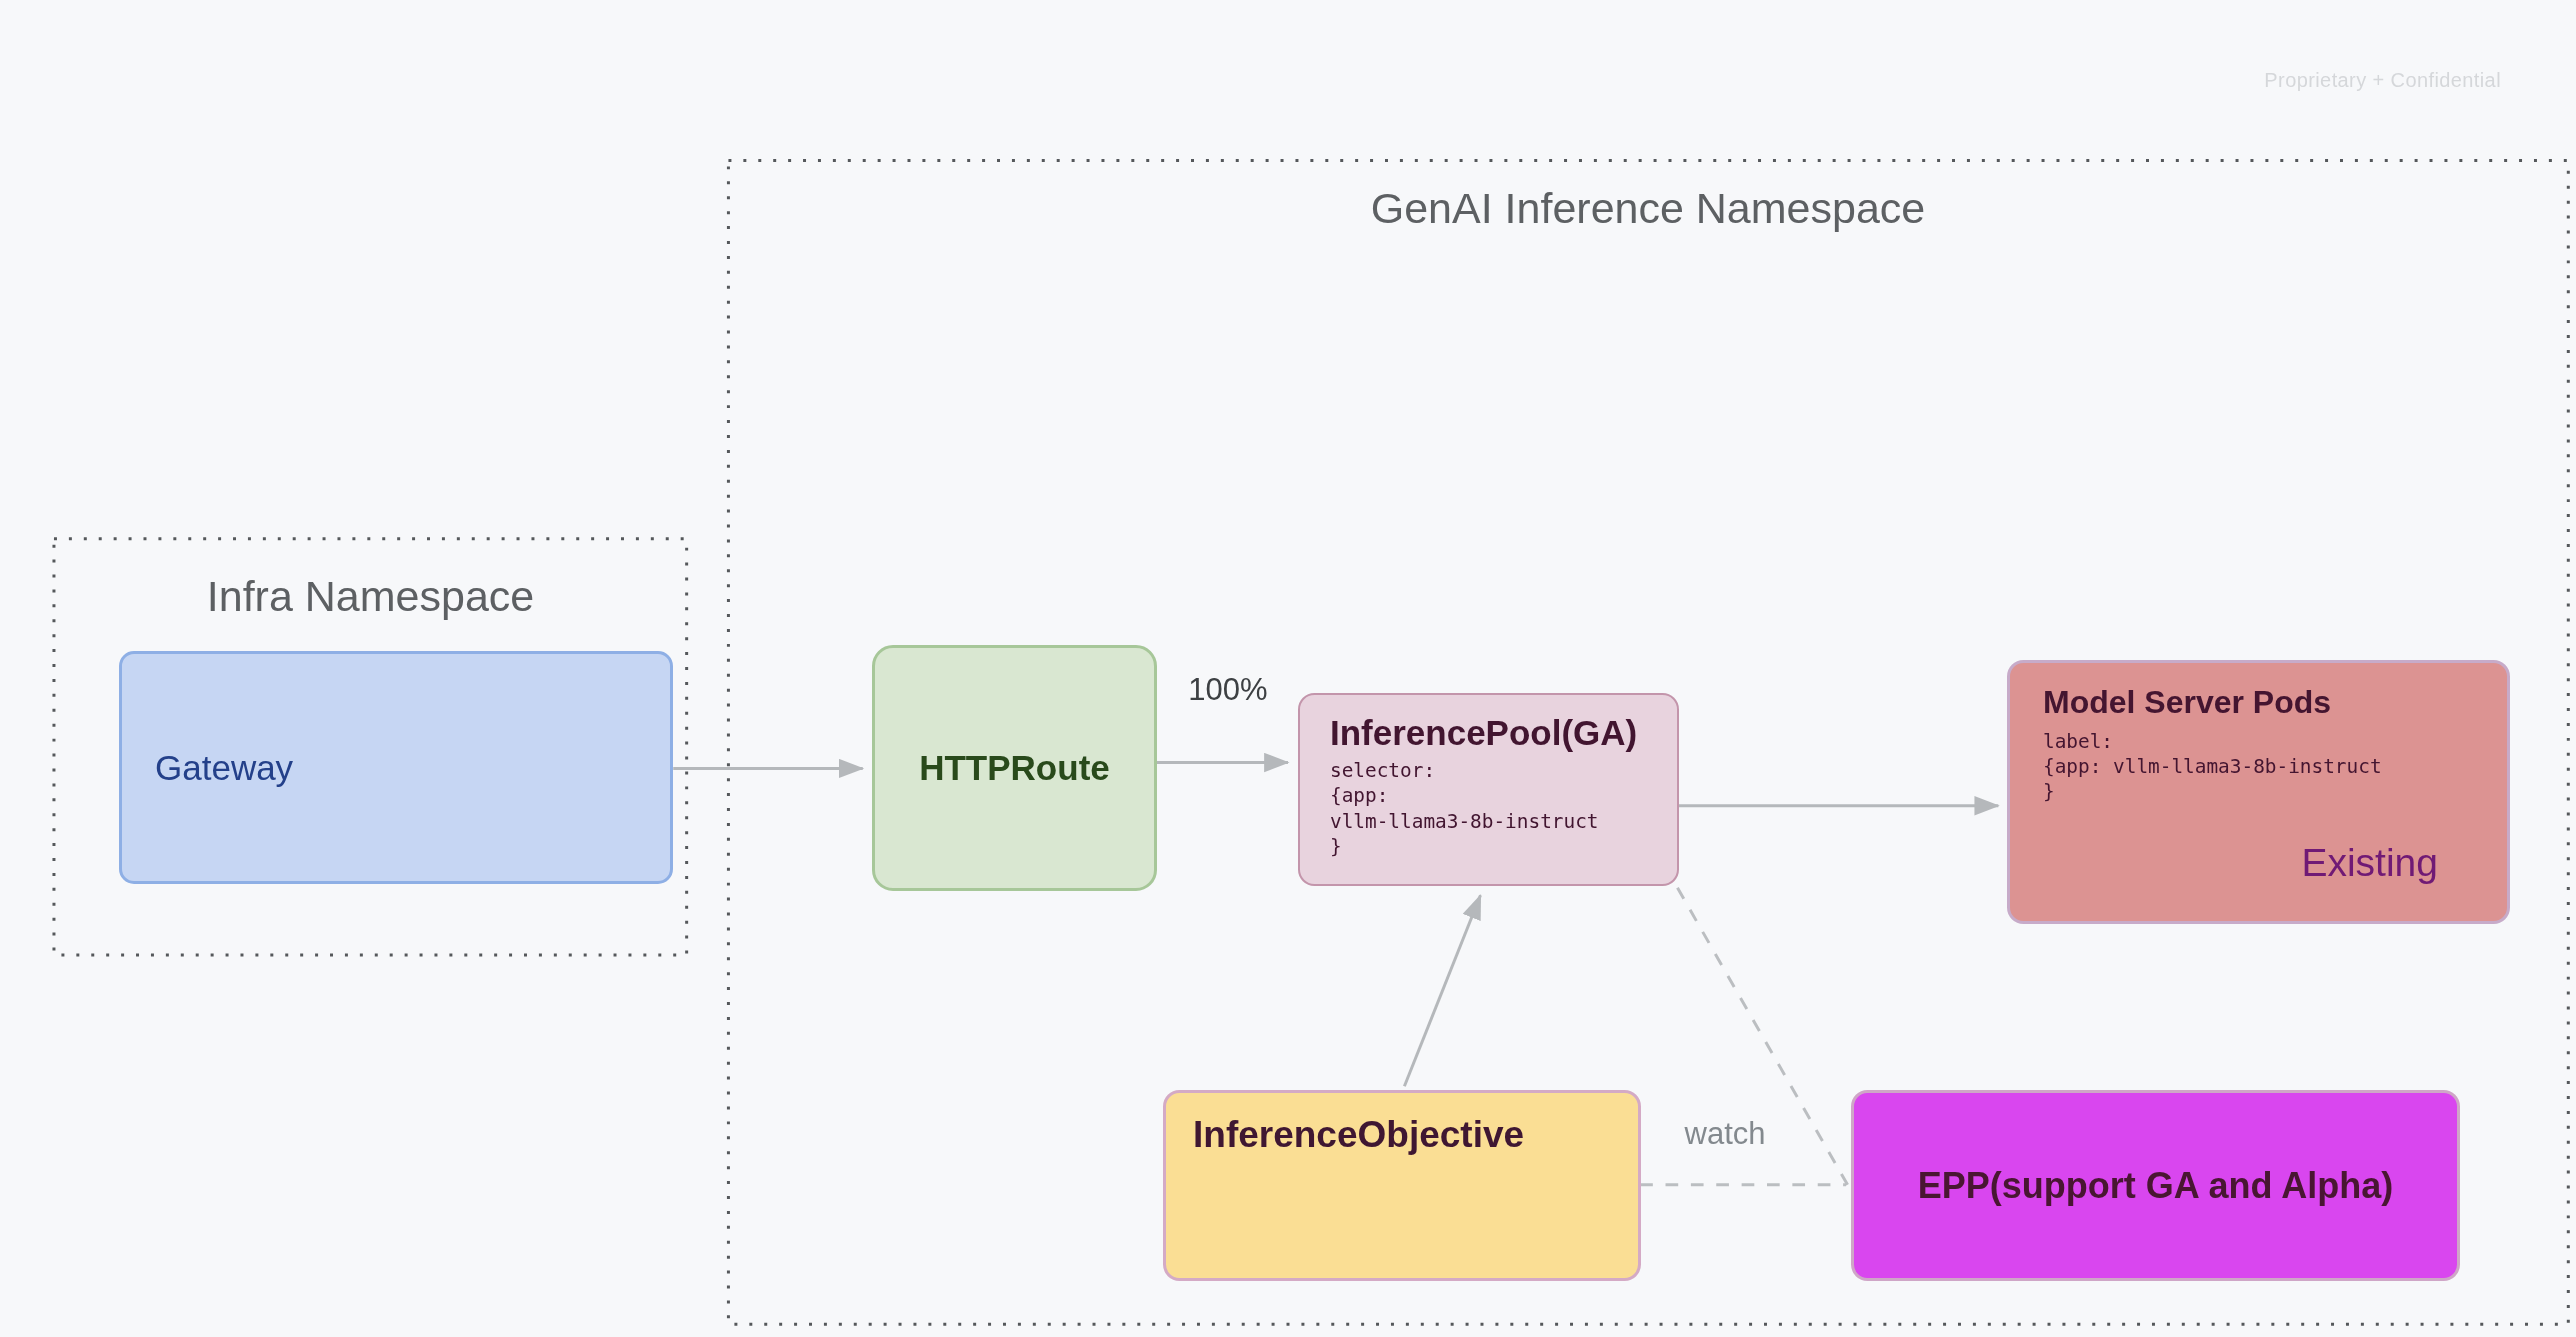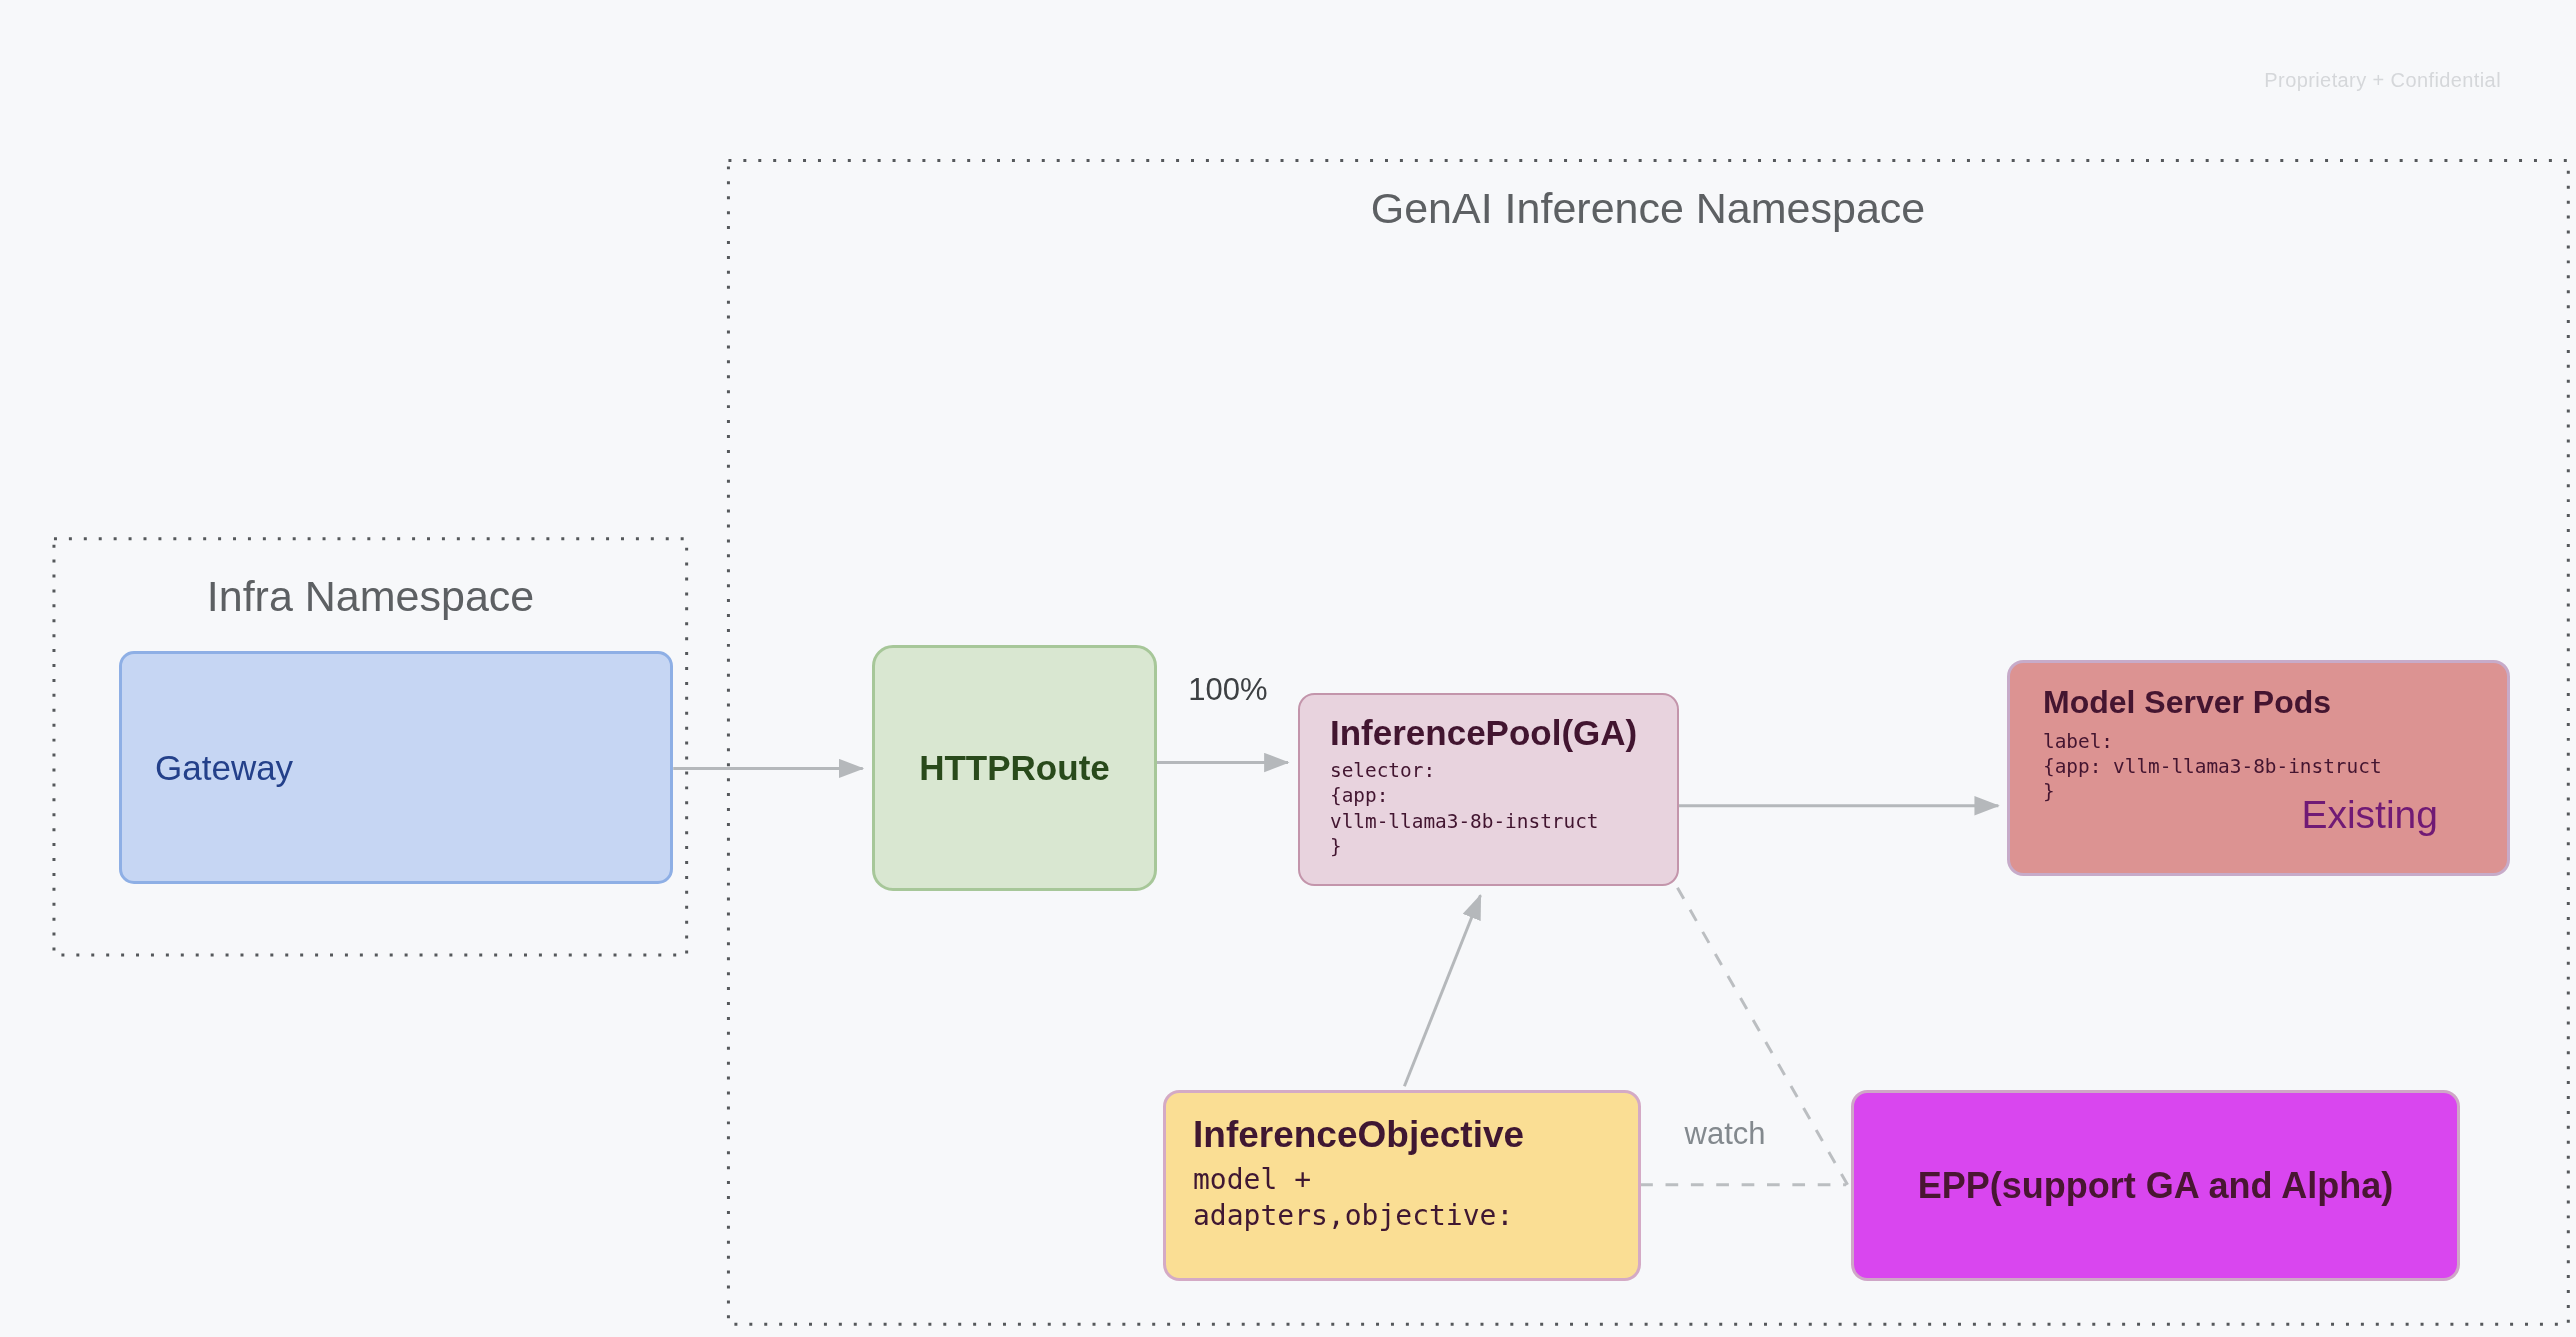--- a/index.html
+++ b/index.html
@@ -52,21 +52,21 @@
 
   #inference-pool {
     left: 1298px; top: 693px; width: 381px; height: 193px;
     background: #e8d3de; border: 2.2px solid #c395ab;
     padding: 18px 0 0 30px;
   }
   #inference-pool .title { font-size: 35px; font-weight: bold; color: #421530; margin-bottom: 4.5px; }
   #inference-pool .mono  { font-size: 19.4px; line-height: 1.32; color: #421530; }
 
   #model-server-pods {
-    left: 2007px; top: 660px; width: 503px; height: 216px;
+    left: 2007px; top: 660px; width: 503px; height: 264px;
     background: #dc9392; border: 3px solid #c7abc9;
     padding: 21px 0 0 33px;
   }
   #model-server-pods .title { font-size: 32px; font-weight: bold; color: #441530; margin-bottom: 7.5px; }
   #model-server-pods .mono  { font-size: 19.4px; line-height: 1.3; color: #441530; }
   #model-server-pods .tag {
     position: absolute; right: 69px; bottom: 36px;
     font-size: 39px; color: #701a75;
   }
 
@@ -150,22 +150,20 @@
 <div id="model-server-pods" class="node">
   <div class="title">Model Server Pods</div>
   <div class="mono">label:
 {app: vllm-llama3-8b-instruct
 }</div>
   <div class="tag">Existing</div>
 </div>
 
 <div id="inference-objective" class="node">
   <div class="title">InferenceObjective</div>
-  <div class="mono">model +
-adapters,objective:</div>
 </div>
 
 <div id="epp" class="node">
   <span class="label">EPP(support GA and Alpha)</span>
 </div>
 
 <div id="label-100" class="edge-label">100%</div>
 <div id="label-watch" class="edge-label">watch</div>
 
 

